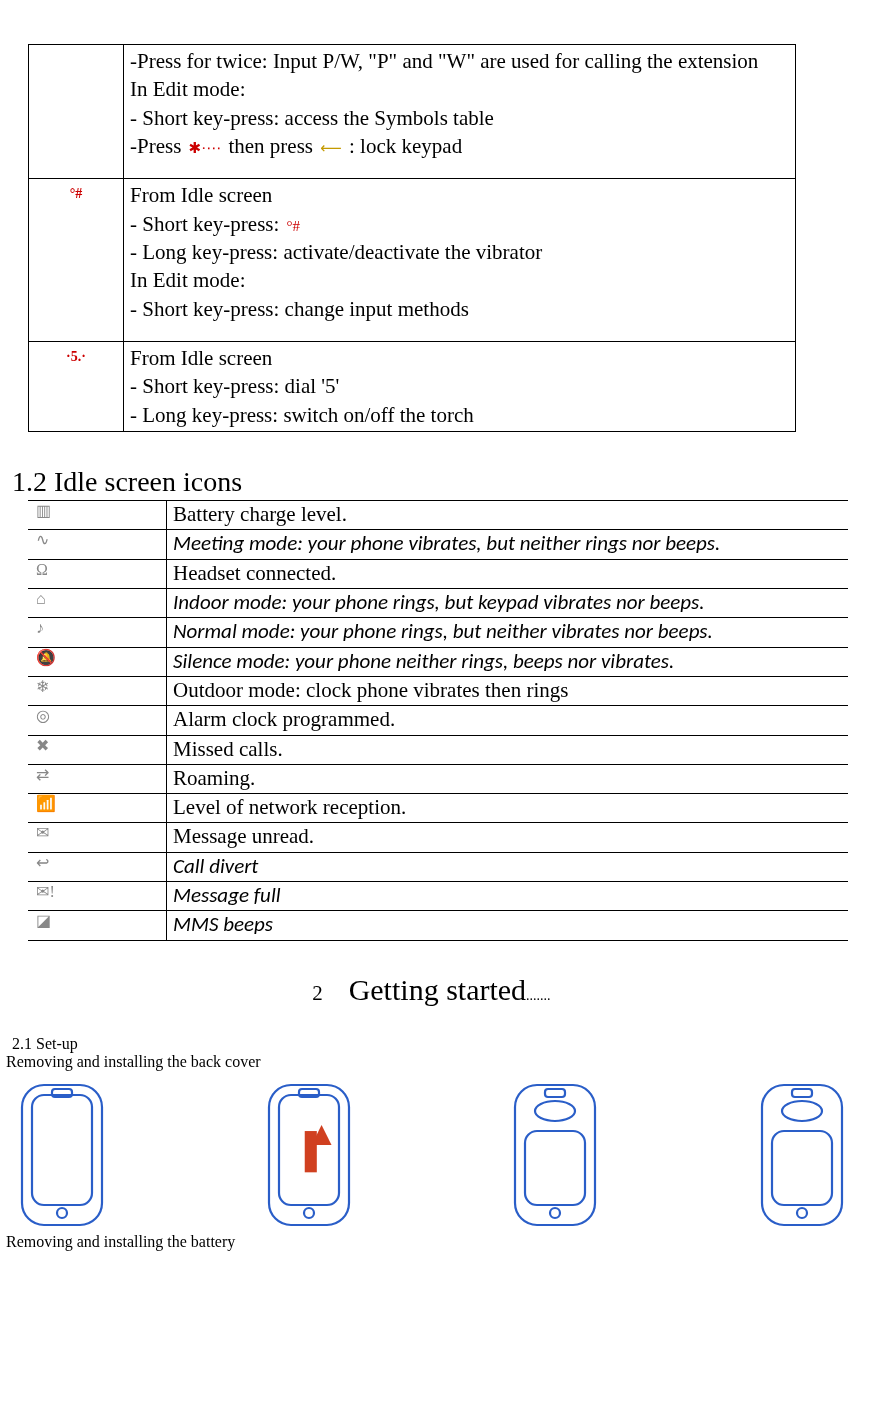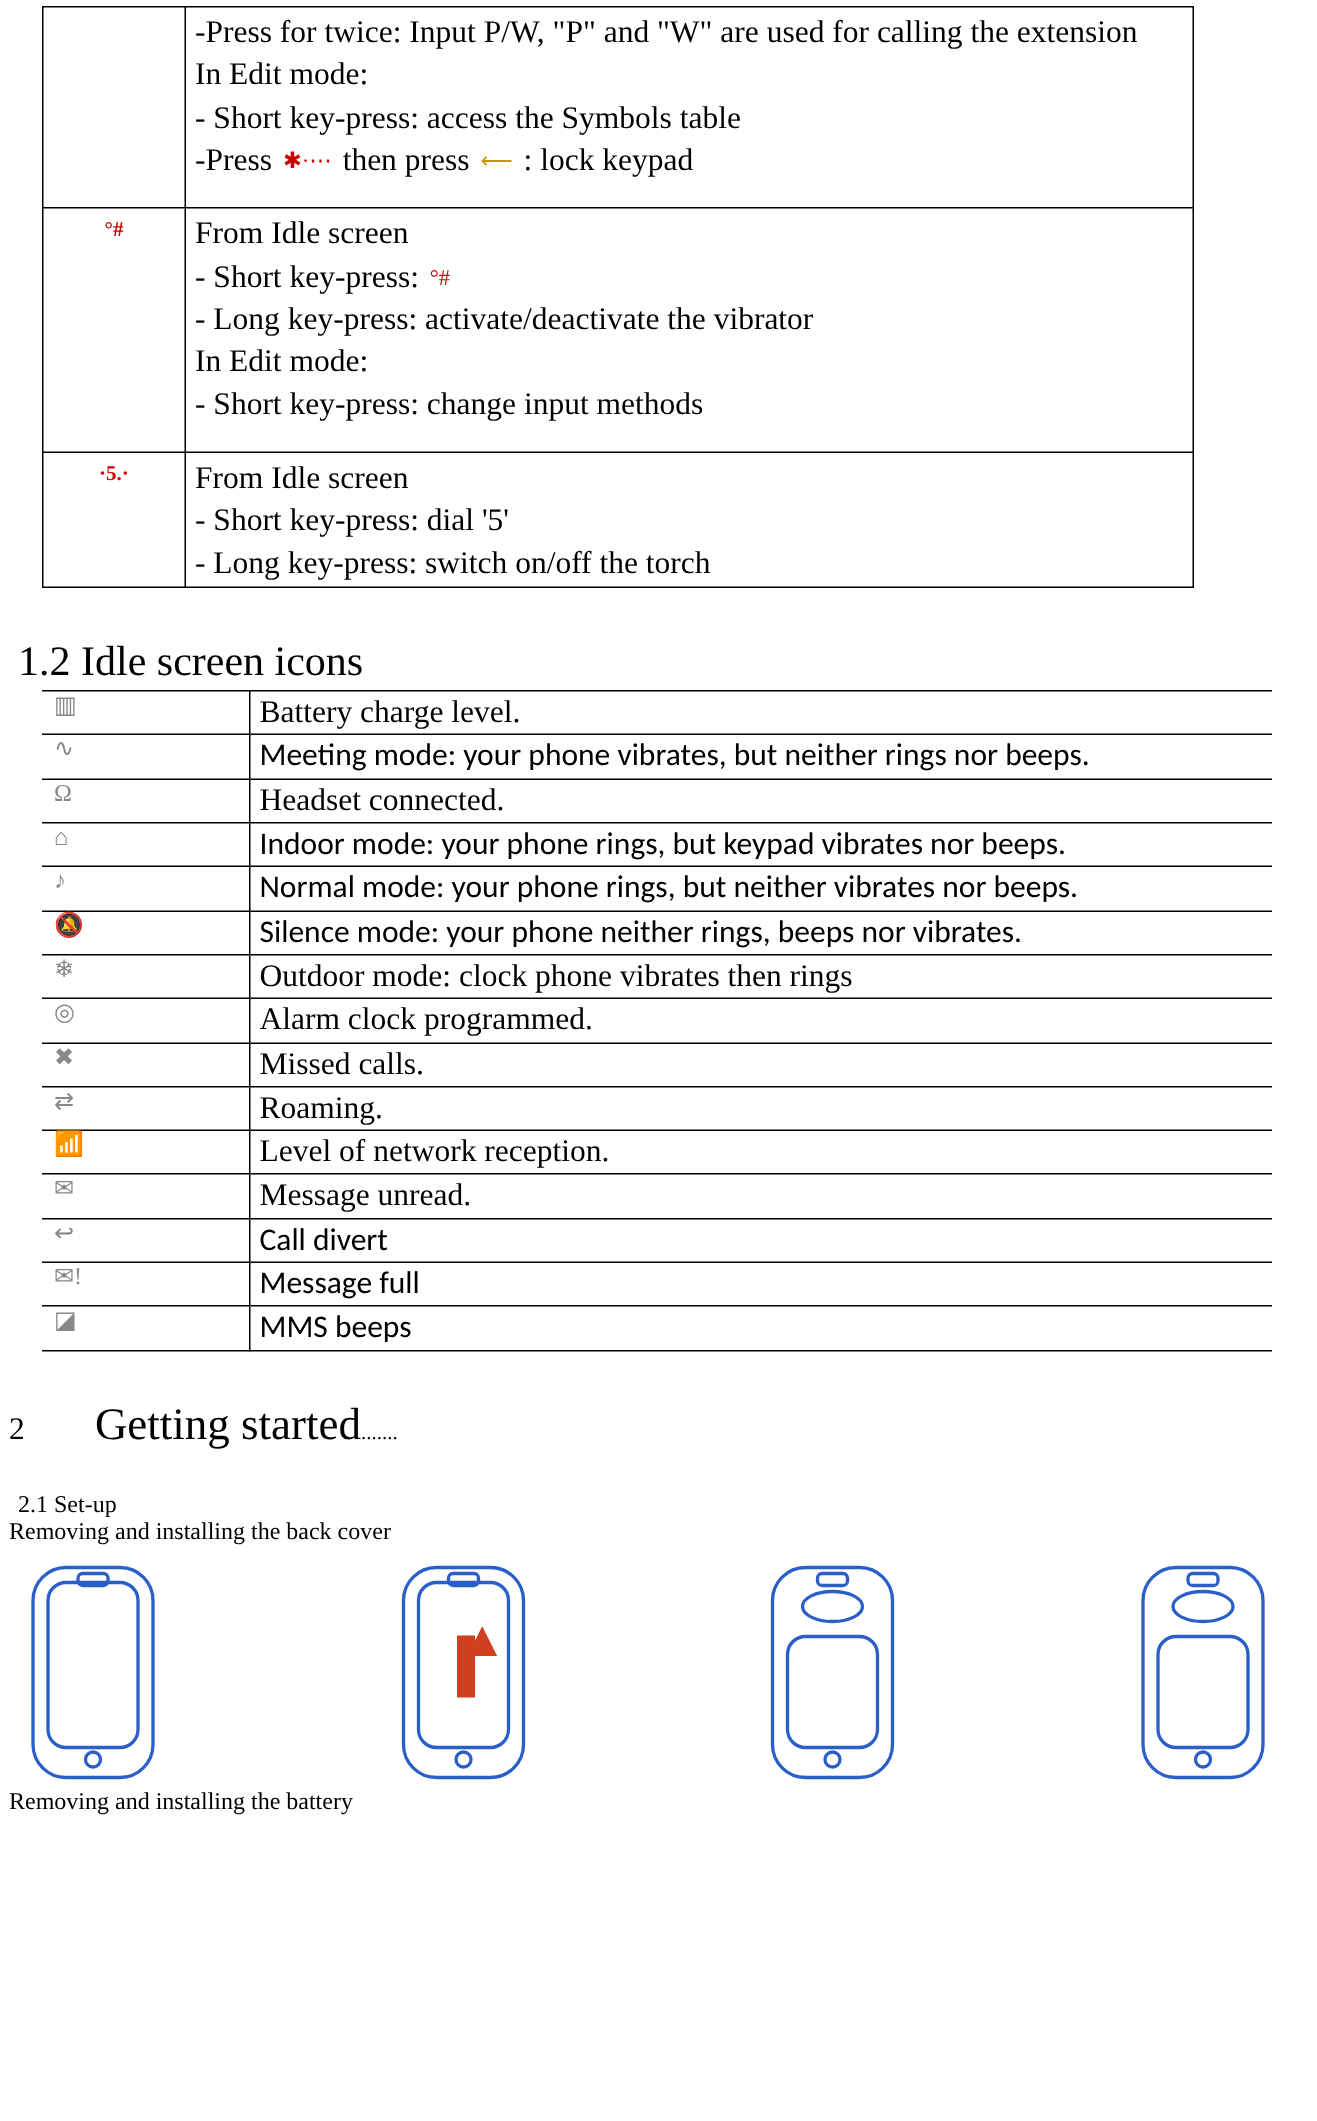--- a/index.html
+++ b/index.html
@@ -9,20 +9,21 @@
     margin: 0;
     padding: 4px 18px 10px 6px;
     width: 854px;
     box-sizing: border-box;
     background: #fff;
   }
   table.keytable {
     border-collapse: collapse;
     width: 768px;
     margin-left: 22px;
+    margin-top: 40px;
   }
   table.keytable td {
     border: 1px solid #000;
     vertical-align: top;
     padding: 2px 6px 18px 6px;
     line-height: 1.35;
   }
   table.keytable td.iconcell {
     width: 82px;
     text-align: center;
@@ -59,24 +60,25 @@
   }
   table.icontable td.ic {
     width: 124px;
     border-right: 1px solid #000;
     font-size: 16px;
     color: #888;
     text-align: left;
     padding-left: 8px;
   }
   table.icontable tr:first-child td { border-top: 1px solid #000; }
-  .calibri { font-family: Calibri, Arial, sans-serif; font-size: 20px; }
+  .calibri { font-family: Calibri, Arial, sans-serif; font-size: 20px; font-style: italic; }
 
   .chap {
     margin: 32px 0 0 0;
+    text-align: center;
   }
   .chap .num { font-size: 21px; display:inline-block; width:52px; vertical-align: baseline;}
   .chap .title { font-size: 30px; font-family: "Times New Roman", serif; }
   .chap .dots { font-size: 14px; letter-spacing: 0px; }
 
   h3.sec21 {
     font-weight: normal;
     font-size: 16px;
     margin: 28px 0 0 6px;
   }

